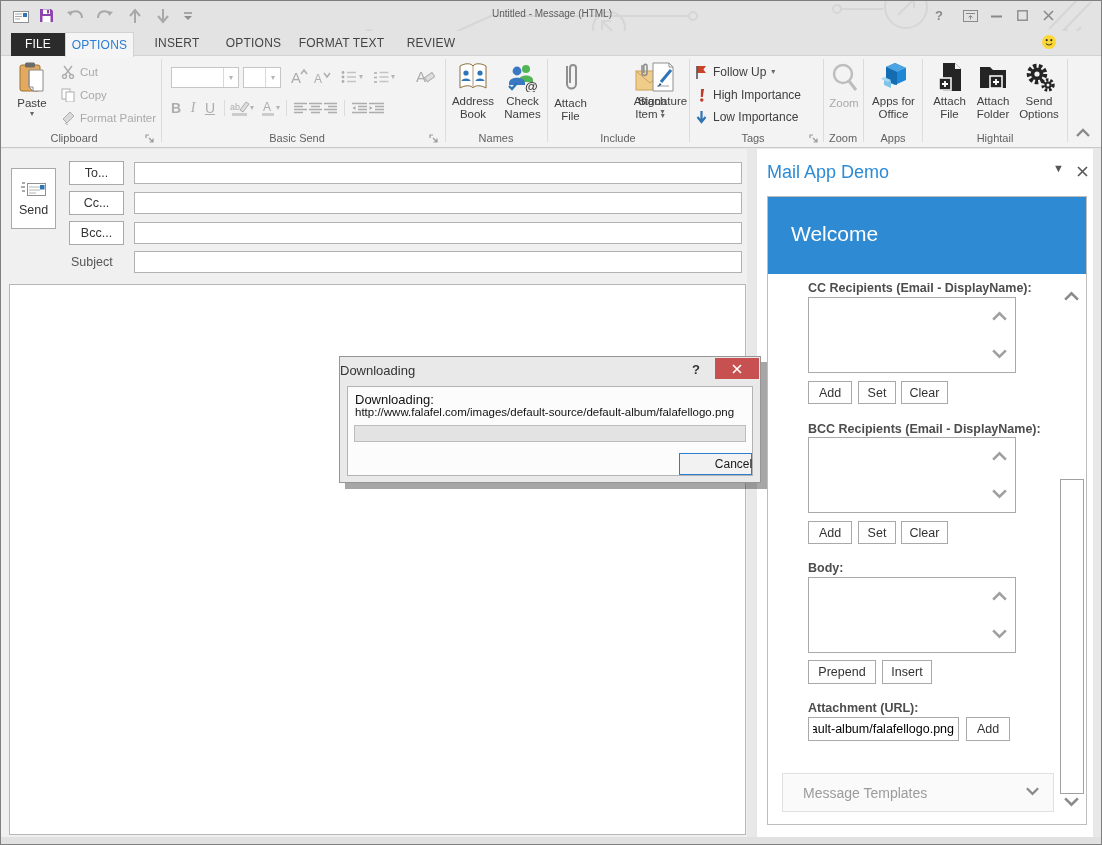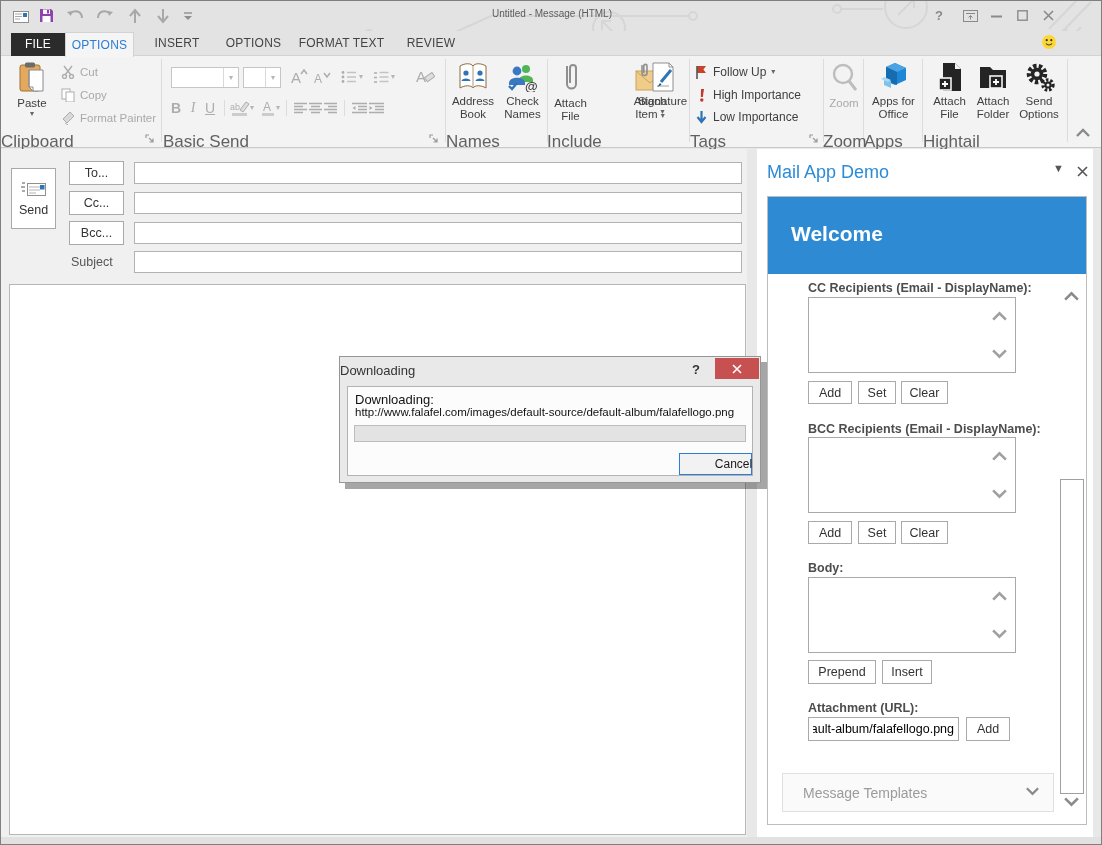--- a/index.html
+++ b/index.html
@@ -10,21 +10,21 @@
   .abs{position:absolute;}
   .t{position:absolute;white-space:nowrap;}
   svg{display:block;}
   .titlebar{position:absolute;left:0;top:0;width:1102px;height:30px;background:#e3e3e3;}
   .tabrow{position:absolute;left:0;top:30px;width:1102px;height:25px;background:#e3e3e3;border-bottom:1px solid #d2d2d2;}
   .tab{position:absolute;top:0;height:25px;line-height:25px;text-align:center;font-size:12px;color:#444;letter-spacing:.2px;}
   .tab.file{background:var(--fileTabBg);color:#fff;top:2px;height:23px;line-height:23px;}
   .tab.active{top:1px;height:25px;line-height:24px;background:#f5f5f5;border:1px solid #d2d2d2;border-bottom:none;color:var(--tabActive);z-index:2;}
   .ribbon{position:absolute;left:0;top:55px;width:1102px;height:92px;background:#f3f3f3;border-bottom:1px solid #c9c9c9;}
   .rsep{position:absolute;top:3px;height:83px;width:1px;background:#dcdcdc;}
-  .grplabel{position:absolute;top:76px;height:14px;font-size:17px;color:#616161;}
+  .grplabel{position:absolute;top:76px;height:14px;font-size:11px;color:#616161;text-align:center;}
   .launcher{position:absolute;top:78px;width:10px;height:10px;}
   .bigbtn{position:absolute;top:4px;display:flex;flex-direction:column;align-items:center;font-size:11.5px;color:#3f3f3f;text-align:center;line-height:13px;}
   .bigbtn .ic{margin:2px 0 3px;}
   .smallrow{position:absolute;display:flex;align-items:center;gap:5px;font-size:11.5px;color:#3f3f3f;height:20px;}
   .dis{color:#a9a9a9;}
   .caret{font-size:8px;color:#666;line-height:8px;}
   .caret.dis{color:#b5b5b5;}
   .combo{position:absolute;height:21px;background:#fff;border:1px solid #c6c6c6;}
   .combo .dd{position:absolute;right:0;top:0;width:15px;height:100%;border-left:1px solid #d9d9d9;
      display:flex;align-items:center;justify-content:center;color:#b5b5b5;font-size:8px;}
@@ -38,21 +38,21 @@
   .listbox{position:absolute;background:#fff;border:1px solid #a9a9a9;}
   .pbtn{position:absolute;background:#fff;border:1px solid #a9a9a9;display:flex;align-items:center;justify-content:center;font-size:12.5px;color:#333;}
   .chev{color:#9f9f9f;}
   .chev.down{transform:rotate(180deg);}
   .dialog{position:absolute;left:338px;top:355px;width:422px;height:127px;background:#e9e9e9;border:1px solid #969696;z-index:50;box-shadow:6px 6px 0 rgba(0,0,0,0.35);}
   .dlg-inner{position:absolute;left:7px;top:29px;width:406px;height:90px;background:#fcfcfc;border:1px solid #b3b3b3;}
   .progress{position:absolute;left:6px;top:38px;width:392px;height:17px;background:#e3e3e3;border:1px solid #bdbdbd;}
   .progress .fill{height:100%;background:#06b025;}
   .cancelbtn{position:absolute;left:331px;top:66px;width:73px;height:22px;background:#f2f2f2;border:1px solid #2d7dd2;display:flex;align-items:center;justify-content:center;font-size:12px;color:#1a1a1a;padding-left:36px;}
   .bottomstrip{position:absolute;left:0;top:836px;width:1102px;height:9px;background:#e1e1e1;z-index:6;}
-  .wlight{font-weight:bold;}
+  .wlight{font-weight:normal;}
 </style>
 </head>
 <body>
 
 <svg width="0" height="0" style="position:absolute">
   <defs>
     <symbol id="chevron" viewBox="0 0 16 9">
         <polyline points="2,8 8,2 14,8" fill="none" stroke="currentColor" stroke-width="2.4"></polyline>
       </symbol>
   </defs>

